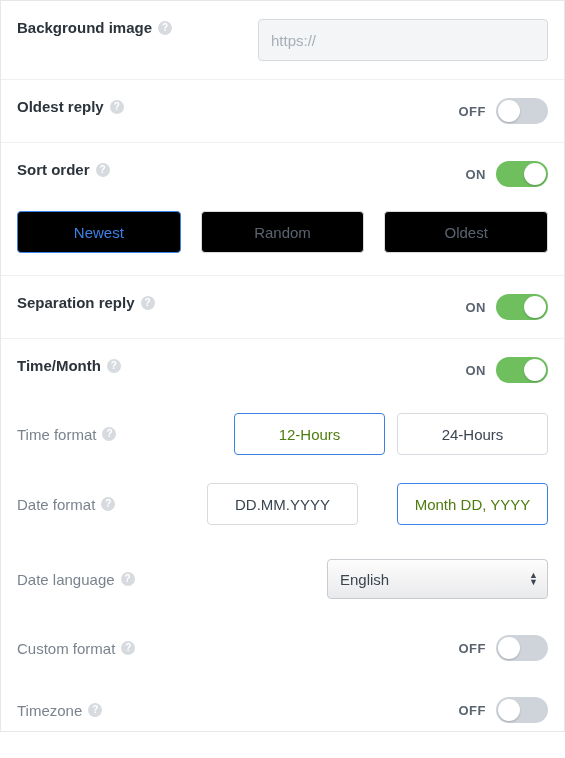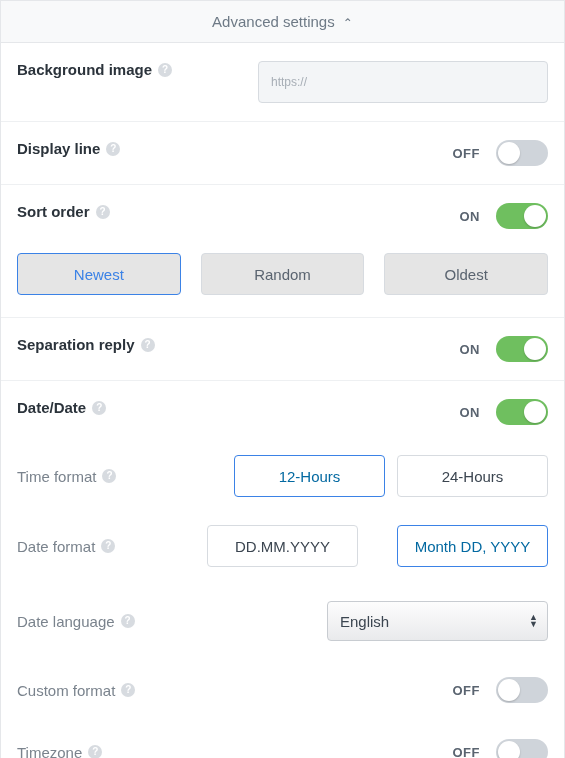--- a/index.html
+++ b/index.html
@@ -58,28 +58,28 @@
     line-height: 1;
   }
   .spacer { flex: 1 1 auto; }
   .input-text {
     width: 290px;
     height: 42px;
     border: 1px solid #d7dbe0;
     background: #f3f5f7;
     border-radius: 4px;
     padding: 0 12px;
-    font-size: 12px;
+    font-size: 15px;
     color: #8a929b;
   }
   .input-text::placeholder { color: #a7aeb6; }
   .toggle-wrap {
     display: flex;
     align-items: center;
-    gap: 16px;
+    gap: 10px;
   }
   .toggle-label {
     font-size: 13px;
     font-weight: 700;
     color: #5a6470;
     letter-spacing: 0.5px;
   }
   .toggle {
     width: 52px; height: 26px;
     border-radius: 13px;
@@ -103,21 +103,21 @@
     border-bottom: 1px solid #eef0f2;
   }
   .seg-group {
     display: flex;
     gap: 20px;
   }
   .seg-btn {
     flex: 1;
     height: 42px;
     border: 1px solid #d7dbe0;
-    background: #e5e5e5;
+    background: #000000;
     border-radius: 4px;
     font-size: 15px;
     color: #5a6470;
     cursor: pointer;
     display: flex;
     align-items: center;
     justify-content: center;
   }
   .seg-btn.selected {
     border-color: #3b82e6;
@@ -142,21 +142,21 @@
     border-radius: 4px;
     font-size: 15px;
     color: #3b4550;
     cursor: pointer;
     display: flex;
     align-items: center;
     justify-content: center;
   }
   .opt-btn.selected {
     border-color: #3b82e6;
-    color: #0369a1;
+    color: #4d7c0f;
     margin-left: 27px;
   }
   .select-wrap {
     flex: 1;
     position: relative;
   }
   .select {
     width: 100%;
     height: 40px;
     border: 1px solid #c8ccd1;
@@ -180,37 +180,33 @@
     line-height: 7px;
     font-size: 9px;
     color: #3b4550;
   }
 </style>
 </head>
 <body>
 
 <div class="panel">
 
-  <div class="header">
-    <span>Advanced settings</span>
-    <span class="chevron">⌃</span>
-  </div>
 
   <div class="row border-b">
     <div class="label bold">
       <span>Background image</span>
       <span class="help-icon">?</span>
     </div>
     <div class="spacer"></div>
     <input class="input-text" type="text" placeholder="https://" style="">
   </div>
 
   <div class="row border-b">
     <div class="label bold">
-      <span>Display line</span>
+      <span>Oldest reply</span>
       <span class="help-icon">?</span>
     </div>
     <div class="spacer"></div>
     <div class="toggle-wrap">
       <span class="toggle-label">OFF</span>
       <div class="toggle off">
           <div class="knob"></div>
         </div>
     </div>
   </div>
@@ -251,21 +247,21 @@
     <div class="toggle-wrap">
       <span class="toggle-label">ON</span>
       <div class="toggle on">
           <div class="knob"></div>
         </div>
     </div>
   </div>
 
   <div class="row" style="padding-bottom:20px">
     <div class="label bold">
-      <span>Date/Date</span>
+      <span>Time/Month</span>
       <span class="help-icon">?</span>
     </div>
     <div class="spacer"></div>
     <div class="toggle-wrap">
       <span class="toggle-label">ON</span>
       <div class="toggle on">
           <div class="knob"></div>
         </div>
     </div>
   </div>

